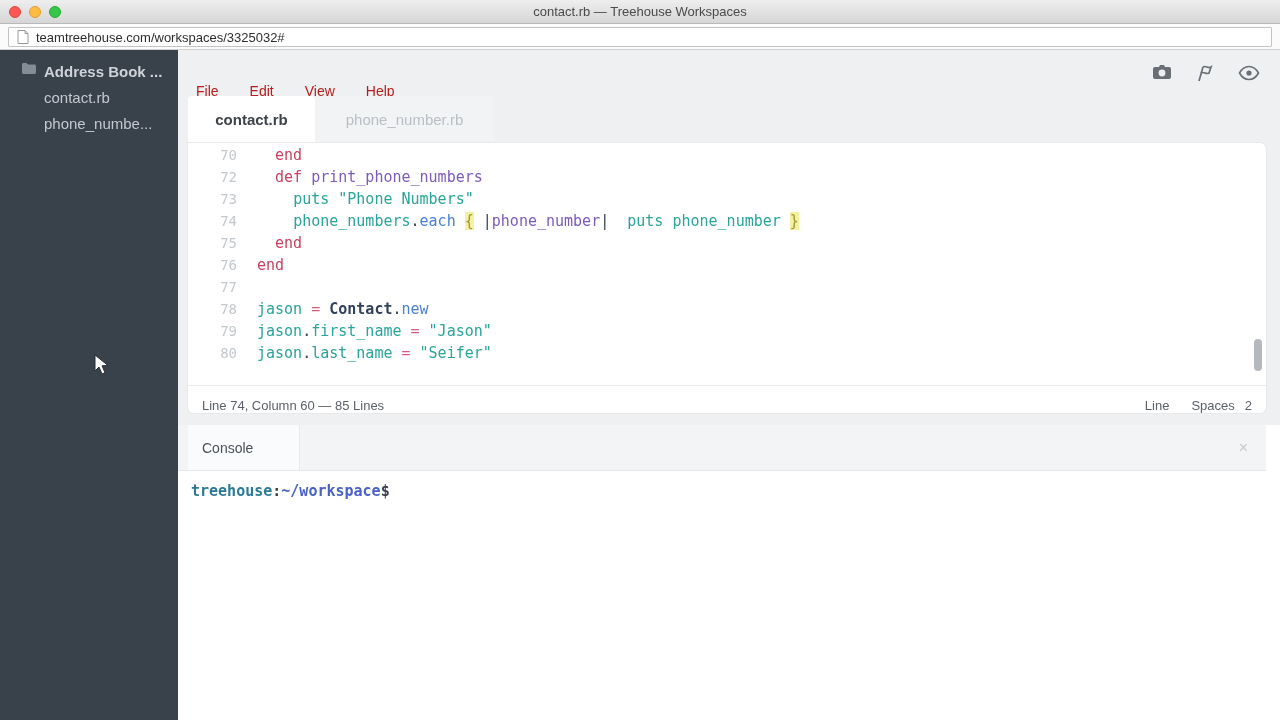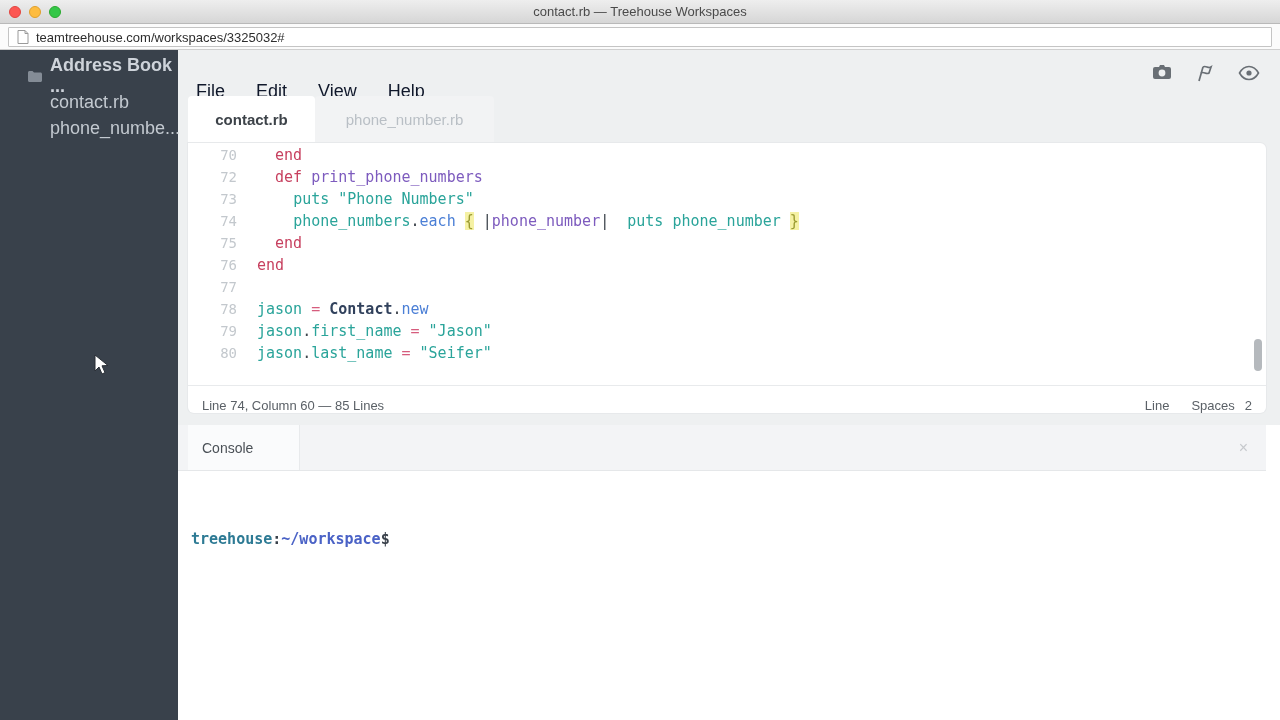--- a/index.html
+++ b/index.html
@@ -18,29 +18,29 @@
   .win-title { position:absolute; left:0; right:0; text-align:center; font-size:13px; color:#4a4a4a; }
 
   .urlbar { height:26px; background:#fbfbfb; border-bottom:1px solid #cfcfcf; padding:3px 8px; }
   .url-field { height:20px; background:#fff; border:1px solid #c4c4c4; border-radius:1px;
                display:flex; align-items:center; padding:0 8px; gap:7px; }
   .url-text { font-size:13px; color:#2d2d2d; }
 
   
   .app { display:flex; height:670px; }
   .sidebar { width:178px; background:#39414b; flex:none; padding-top:13px; position:relative; }
-  .side-item { height:26px; display:flex; align-items:center; padding-left:28px;
-               color:#c3c9d0; font-size:18px; cursor:default; }
+  .side-item { height:26px; display:flex; align-items:flex-start; padding-left:22px;
+               color:#c3c9d0; font-size:15px; cursor:default; }
   .side-item.folder { color:#ced3da; font-weight:bold; }
   .side-icon { width:22px; display:inline-flex; align-items:center; flex:none; }
 
   .main { flex:1; background:#eef0f1; display:flex; flex-direction:column; }
 
   .menubar { height:46px; display:flex; align-items:center; padding:0 20px 0 18px; }
-  .menu-item { font-size:18px; color:#0f172a; margin-right:31px; cursor:default;margin-top:36px; }
+  .menu-item { font-size:14px; color:#b91c1c; margin-right:31px; cursor:default;margin-top:36px; }
   .menu-icons { margin-left:auto; display:flex; align-items:center; gap:23px; }
   .icon-btn { background:none; border:none; padding:0; display:flex; cursor:default; }
 
   .tabrow { height:47px; display:flex; align-items:stretch; padding-left:10px; }
   .tab { display:flex; align-items:center; justify-content:center; font-size:15px;
          border-radius:4px 4px 0 0; }
   .tab.active { width:127px; background:#fff; color:#3d4349; font-weight:bold; }
   .tab.inactive { width:179px; background:#f2f3f4; color:#b9bfc5; }
 
   
@@ -68,21 +68,21 @@
 
   .statusbar { height:28px; border-top:1px solid #e8eaec; display:flex; align-items:flex-end;
                padding:0 14px; font-size:13px; color:#5b6167; flex:none; }
   .status-right { margin-left:auto; display:flex; align-items:center; }
   .status-lang { margin-right:22px; }
   .status-spaces-label { margin-right:10px; }
 
   .gapstrip { height:12px; flex:none; }
 
   
-  .console { flex:1; background:#fff; display:flex; flex-direction:column;gap:48px; }
+  .console { flex:1; background:#fff; display:flex; flex-direction:column; }
   .console-header { height:46px; margin-right:14px; background:#f3f4f6;
                     border-bottom:1px solid #e5e7e9; display:flex; align-items:stretch;
                     position:relative; flex:none; }
   .console-tab { width:112px; margin-left:10px; background:#fafbfc;
                  border-right:1px solid #e8eaec; display:flex; align-items:center;
                  padding-left:14px; font-size:14px; color:#4b5157; }
   .console-close { position:absolute; right:18px; top:50%; transform:translateY(-50%);
                    background:none; border:none; color:#c6c9cd; font-size:16px; line-height:1;
                    cursor:default; }
   .console-body { flex:1; padding:11px 0 0 13px;

